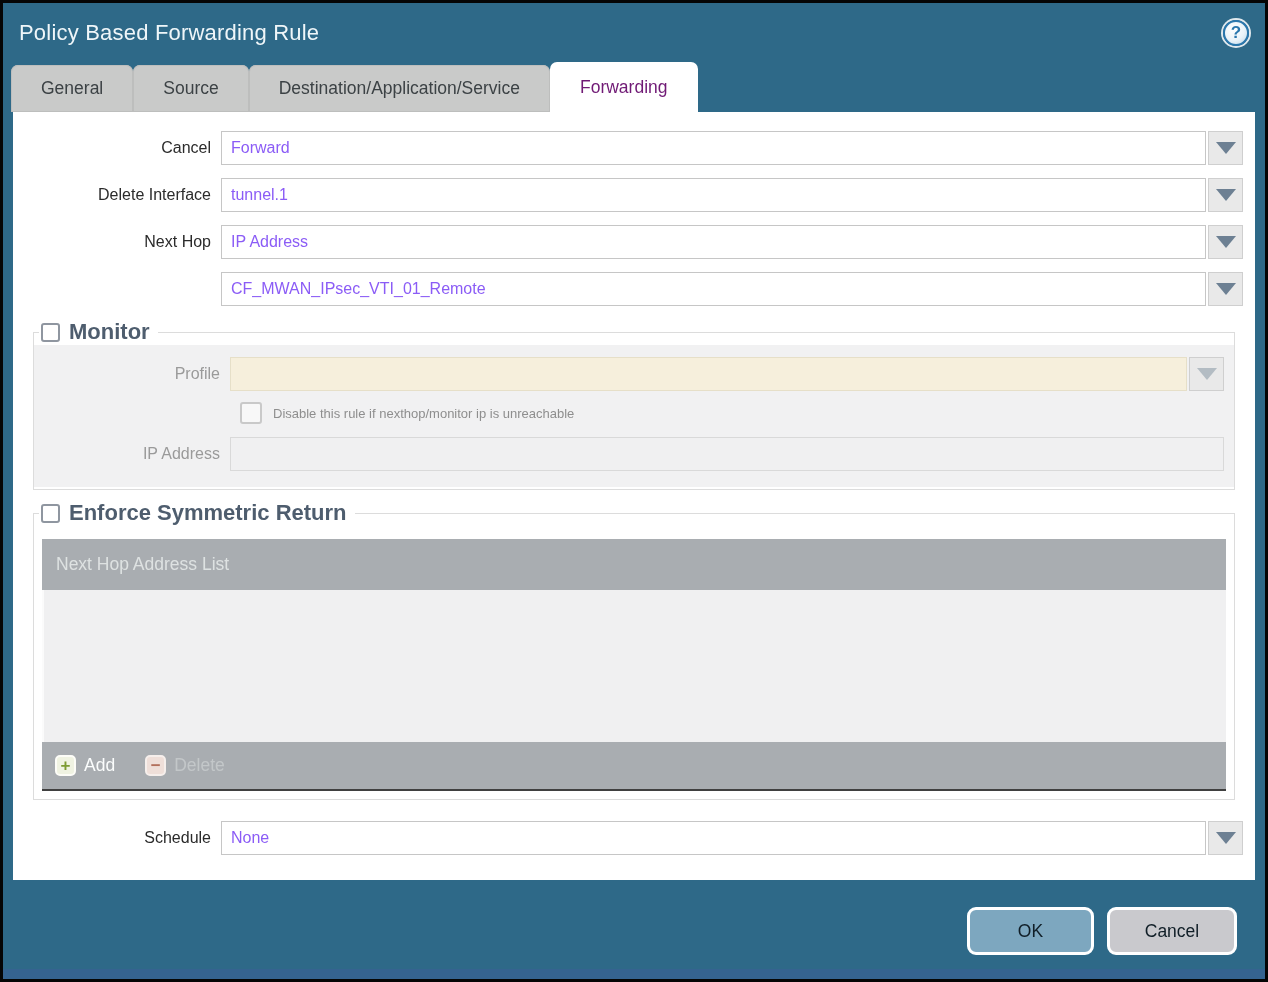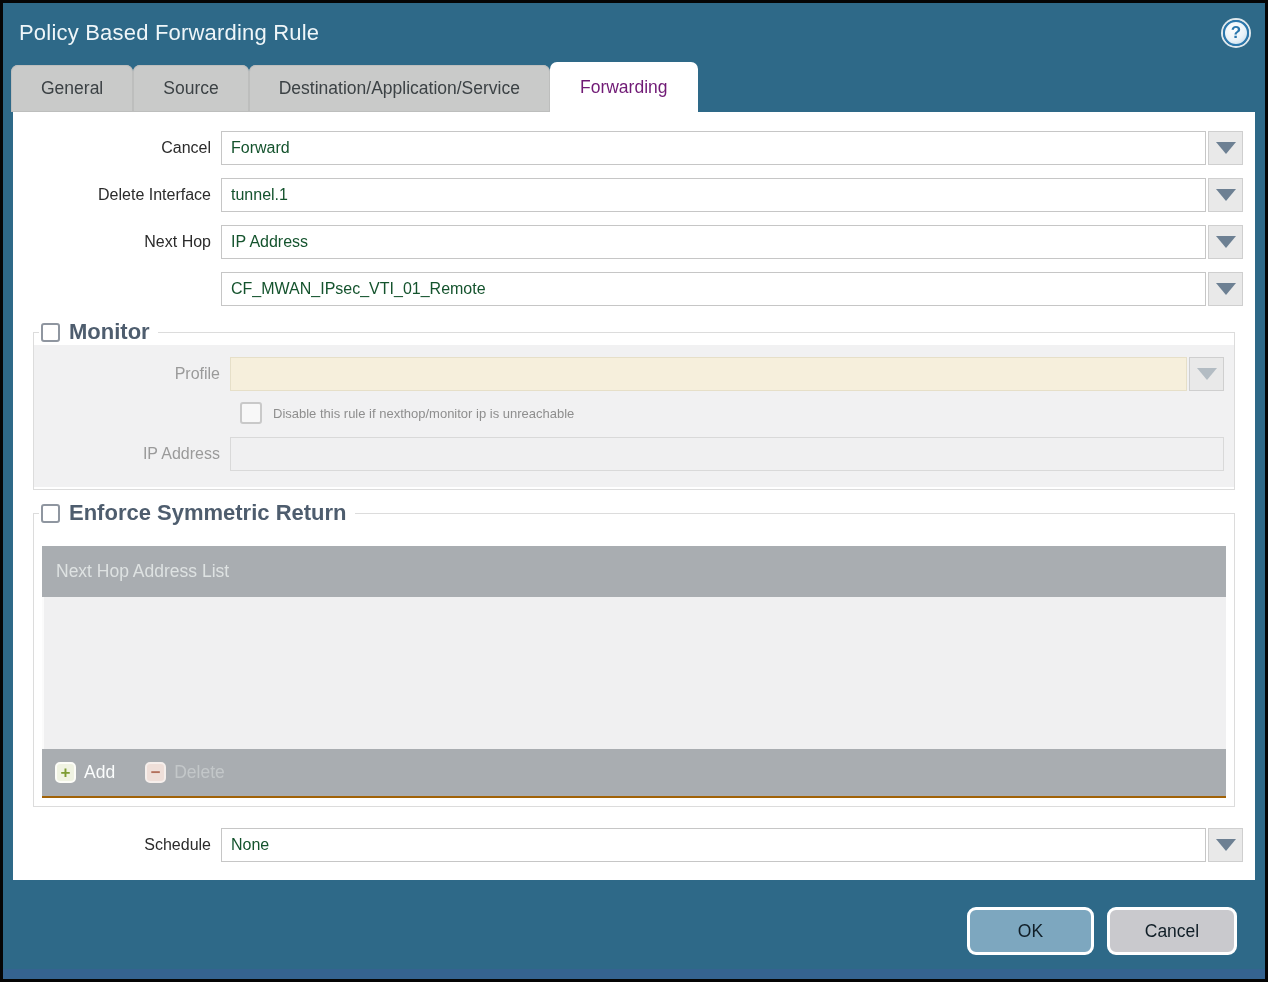--- a/index.html
+++ b/index.html
@@ -39,21 +39,21 @@
 
   
   .content { background: #ffffff; margin: 0 10px; height: 768px; padding-top: 19px; }
 
   .row { display: flex; align-items: center; margin-bottom: 13px; padding-right: 12px; }
   .lbl { width: 208px; flex: none; text-align: right; padding-right: 10px; font-size: 16px; color: #2b2b2b; }
   .combo { flex: 1; display: flex; height: 34px; }
   .combo-text {
     flex: 1; border: 1px solid #c6c6c6; background: #fff;
     display: flex; align-items: center; padding: 12px 9px;
-    font-size: 16px; color: #14532d; min-width: 0;
+    font-size: 16px; color: #8b5cf6; min-width: 0;
   }
   .combo-btn {
     width: 35px; margin-left: 2px; flex: none;
     background: #e9e9e9; border: 1px solid #cfcfcf;
     display: flex; align-items: center; justify-content: center; cursor: pointer;
   }
   .arr { width: 0; height: 0; border-left: 10px solid transparent; border-right: 10px solid transparent; border-top: 12px solid #6d8093; }
   .arr.light { border-top-color: #b3bcc3; }
 
   
@@ -66,21 +66,21 @@
   .panel .row { padding-right: 10px; margin-bottom: 0; border-radius: 8px; }
   .panel .lbl { width: 196px; color: #9a9a9a; }
   .combo-text.cream { background: #f6efdc; border-color: #e6dfc8; }
   .combo-btn.disabled { cursor: default; }
   .checkbox-row { margin: 11px 0 13px 0; padding-left: 206px; display: flex; align-items: center; gap: 11px; }
   .cb.big { width: 22px; height: 22px; border: 2px solid #c9c9c9; background: #f8f8f8; cursor: default; }
   .cb-label { color: #8e8e8e; font-size: 13px; }
   .input-disabled { flex: 1; height: 34px; background: #f0f0f1; border: 1px solid #d9d9d9; }
 
   
-  .nh-table { margin: 20px 8px 6px 8px; border-bottom: 2px solid #a16207; }
+  .nh-table { margin: 13px 8px 6px 8px; border-bottom: 2px solid #404040; }
   .t-header { background: #a9adb1; height: 51px; display: flex; align-items: center; padding: 0 14px; color: #dee2e2; font-size: 17.5px; }
   .t-body { height: 152px; background: #f0f0f1; border-left: 2px solid #fbfbfb; }
   .t-footer { background: #a9adb1; height: 47px; display: flex; align-items: center; padding: 0 13px; }
   .tool { display: flex; align-items: center; gap: 8px; font-size: 17.5px; cursor: pointer; }
   .tool .ic { width: 21px; height: 21px; flex: none; border-radius: 5px; display: flex; align-items: center; justify-content: center; font-weight: bold; font-size: 17px; line-height: 1; }
   .tool.add { color: #fbfdfd; margin-right: 30px; }
   .ic-plus { background: #f0f3e2; border: 2px solid #fdfdf8; color: #7e9c33; }
   .tool.delete { color: #c3c7c9; cursor: default; }
   .ic-minus { background: #efdfd9; border: 2px solid #f6efec; color: #b3705c; }
 

